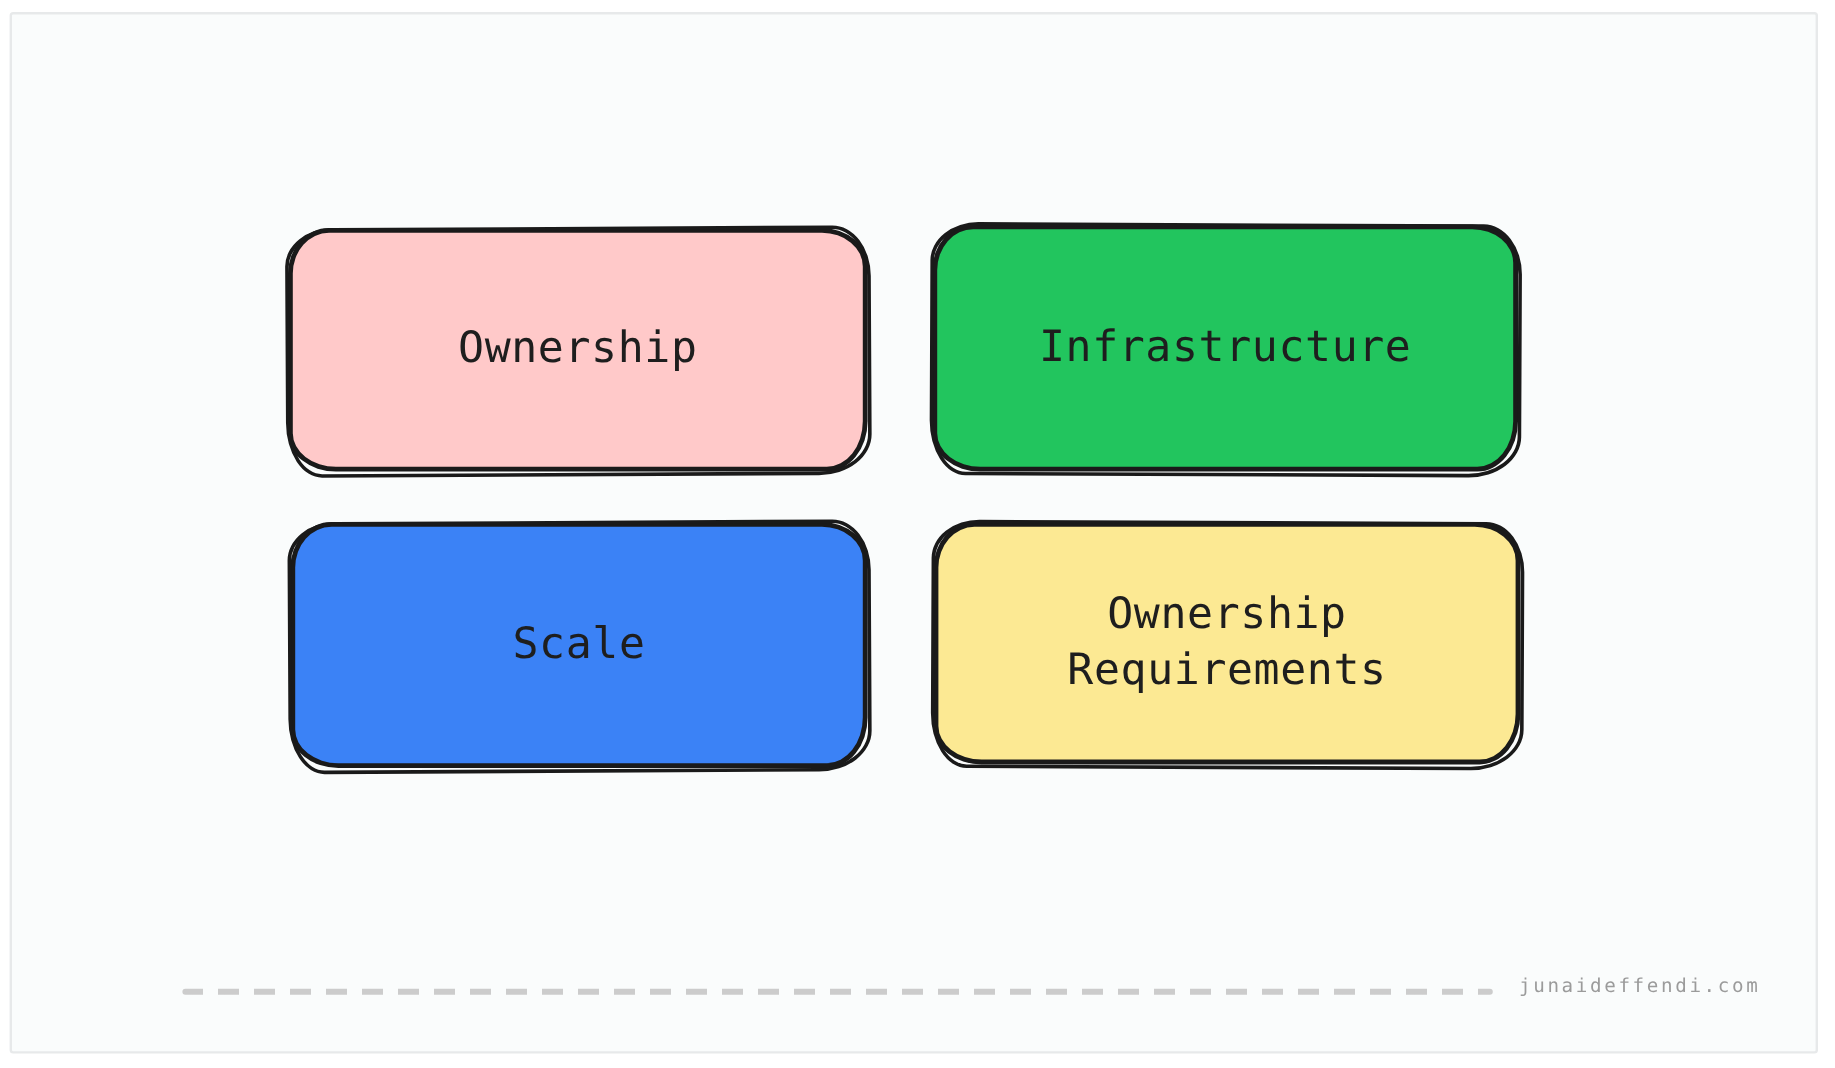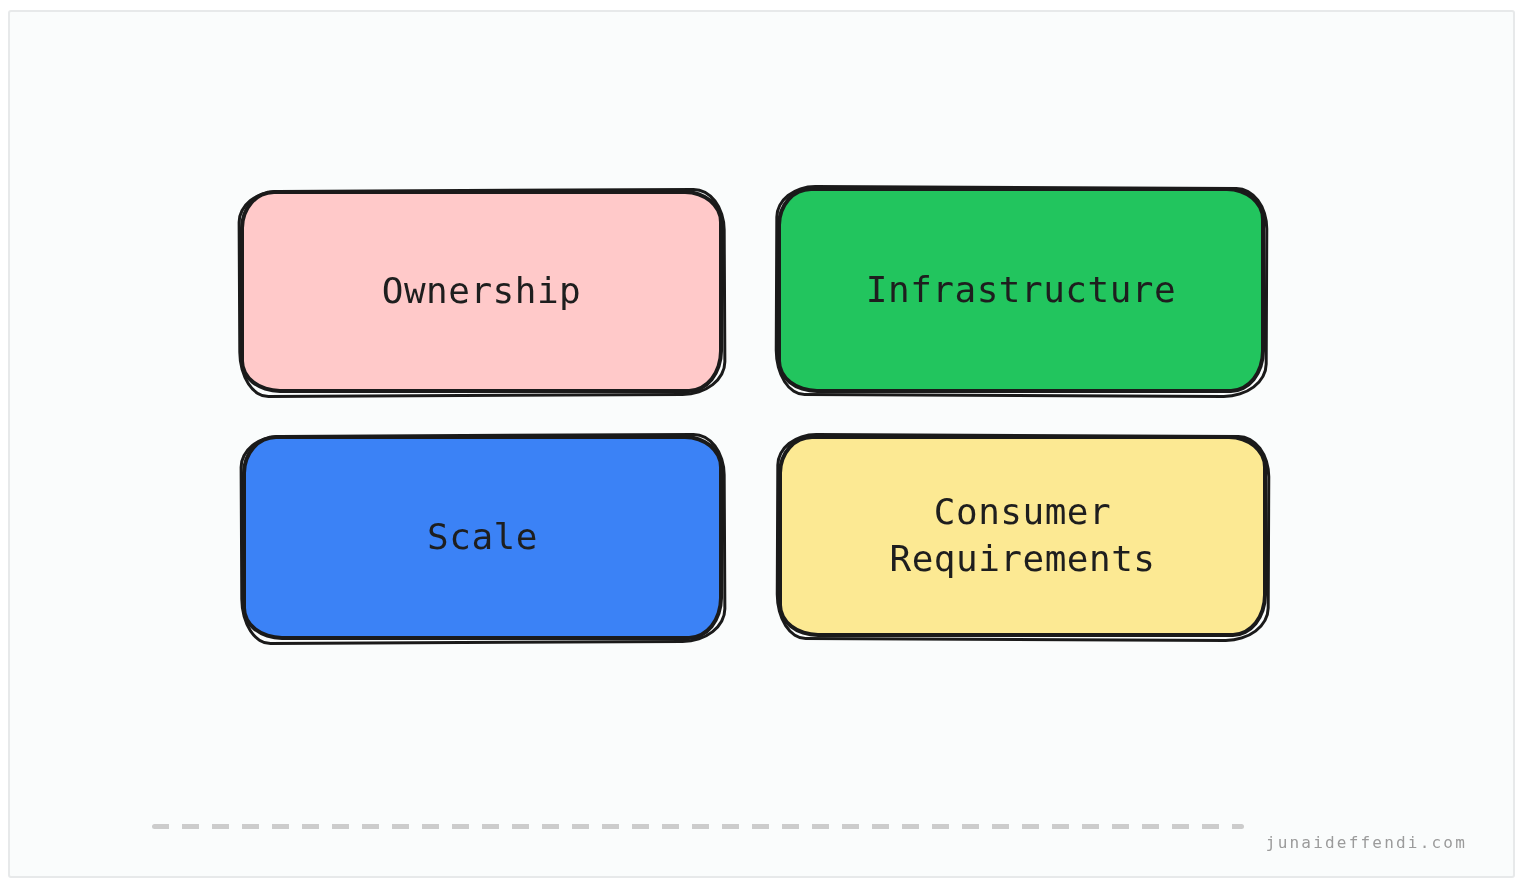--- a/index.html
+++ b/index.html
@@ -83,21 +83,21 @@
       var(--dash, #cccccc) 0px, var(--dash, #cccccc) 17px,
       transparent 17px, transparent 30px
     );
     border-radius: 3px;
     z-index: 3;
   }
 
   .watermark {
     position: absolute;
     right: 62px;
-    top: 833px;
+    top: 812px;
     font-size: 16px;
     letter-spacing: 2.2px;
     color: var(--wm, #9b9b9b);
     z-index: 3;
   }
 </style>
 </head>
 <body>
 
 <div class="canvas">
@@ -110,20 +110,20 @@
 
   <div class="box box-infrastructure" style="background-color: #22c55e;">
     <span class="box-label">Infrastructure</span>
   </div>
 
   <div class="box box-scale" style="background-color: #3b82f6;">
     <span class="box-label">Scale</span>
   </div>
 
   <div class="box box-consumer" style="background-color: rgb(252, 233, 147);">
-    <span class="box-label">Consumer Requirements</span>
+    <span class="box-label">Ownership Requirements</span>
   </div>
 
   <div class="dashed-divider"></div>
 
   <span class="watermark">junaideffendi.com</span>
 
 </div>
 
 </body></html>

